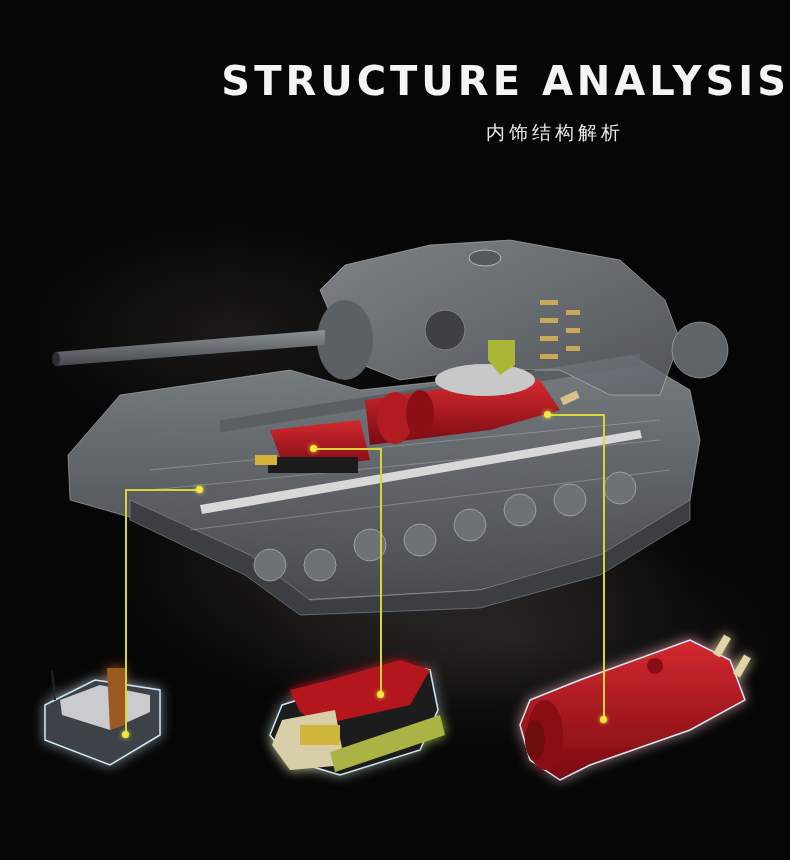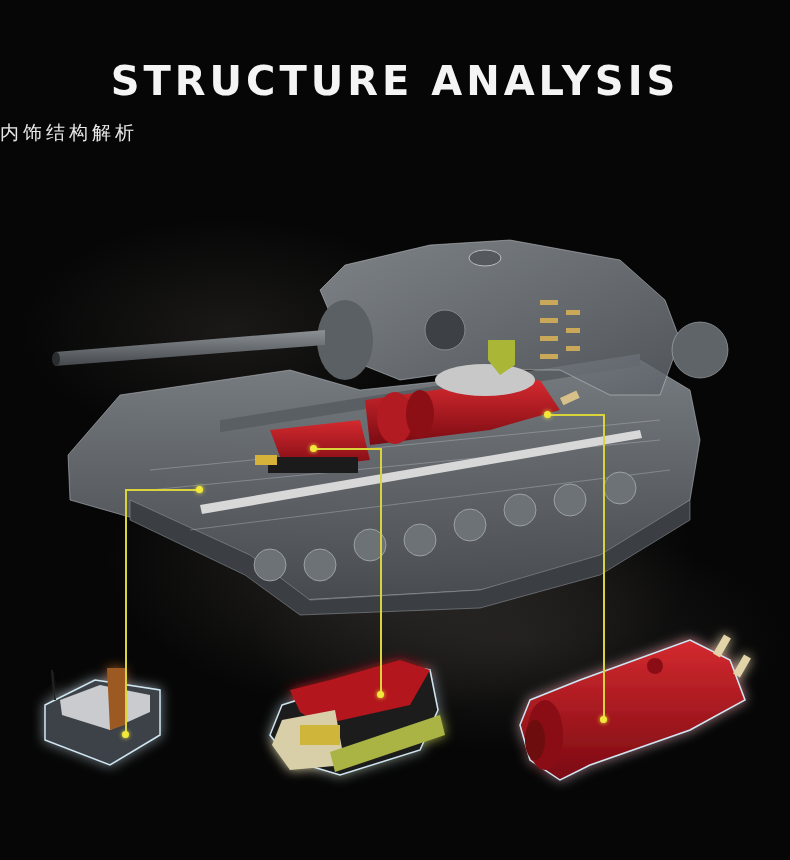--- a/index.html
+++ b/index.html
@@ -3,22 +3,22 @@
 <meta charset="utf-8">
 <style>
   html,body{margin:0;padding:0;}
   body{width:790px;height:860px;background:#050505;overflow:hidden;position:relative;font-family:"DejaVu Sans","Liberation Sans",sans-serif;}
   .bg{position:absolute;inset:0;
     background:
       radial-gradient(ellipse 420px 220px at 400px 560px, rgba(70,66,62,0.55), rgba(0,0,0,0) 70%),
       radial-gradient(ellipse 300px 160px at 230px 330px, rgba(40,38,36,0.6), rgba(0,0,0,0) 70%),
       radial-gradient(ellipse 380px 160px at 520px 640px, rgba(55,52,50,0.45), rgba(0,0,0,0) 70%),
       #060606;}
-  .title{position:absolute;left:0;width:790px;top:58px;text-align:center;color:#f4f4f4;font-size:40px;font-weight:bold;letter-spacing:4px;}
-  .subtitle{position:absolute;left:0;width:624px;top:120px;text-align:left;color:#e8e8e8;font-size:19px;letter-spacing:4px;}
+  .title{position:absolute;left:0;width:790px;top:58px;text-align:right;color:#f4f4f4;font-size:40px;font-weight:bold;letter-spacing:4px;}
+  .subtitle{position:absolute;left:0;width:624px;top:120px;text-align:right;color:#e8e8e8;font-size:19px;letter-spacing:4px;}
   .tank{position:absolute;left:0;top:0;width:790px;height:860px;}
   .leader{position:absolute;background:#d9d43a;}
   .dot{position:absolute;width:7px;height:7px;border-radius:50%;background:#f2e83c;box-shadow:0 0 4px #f2e83c;}
 </style>
 </head>
 <body>
 
 <div class="bg"></div>
 
 <div class="title">STRUCTURE ANALYSIS</div>

